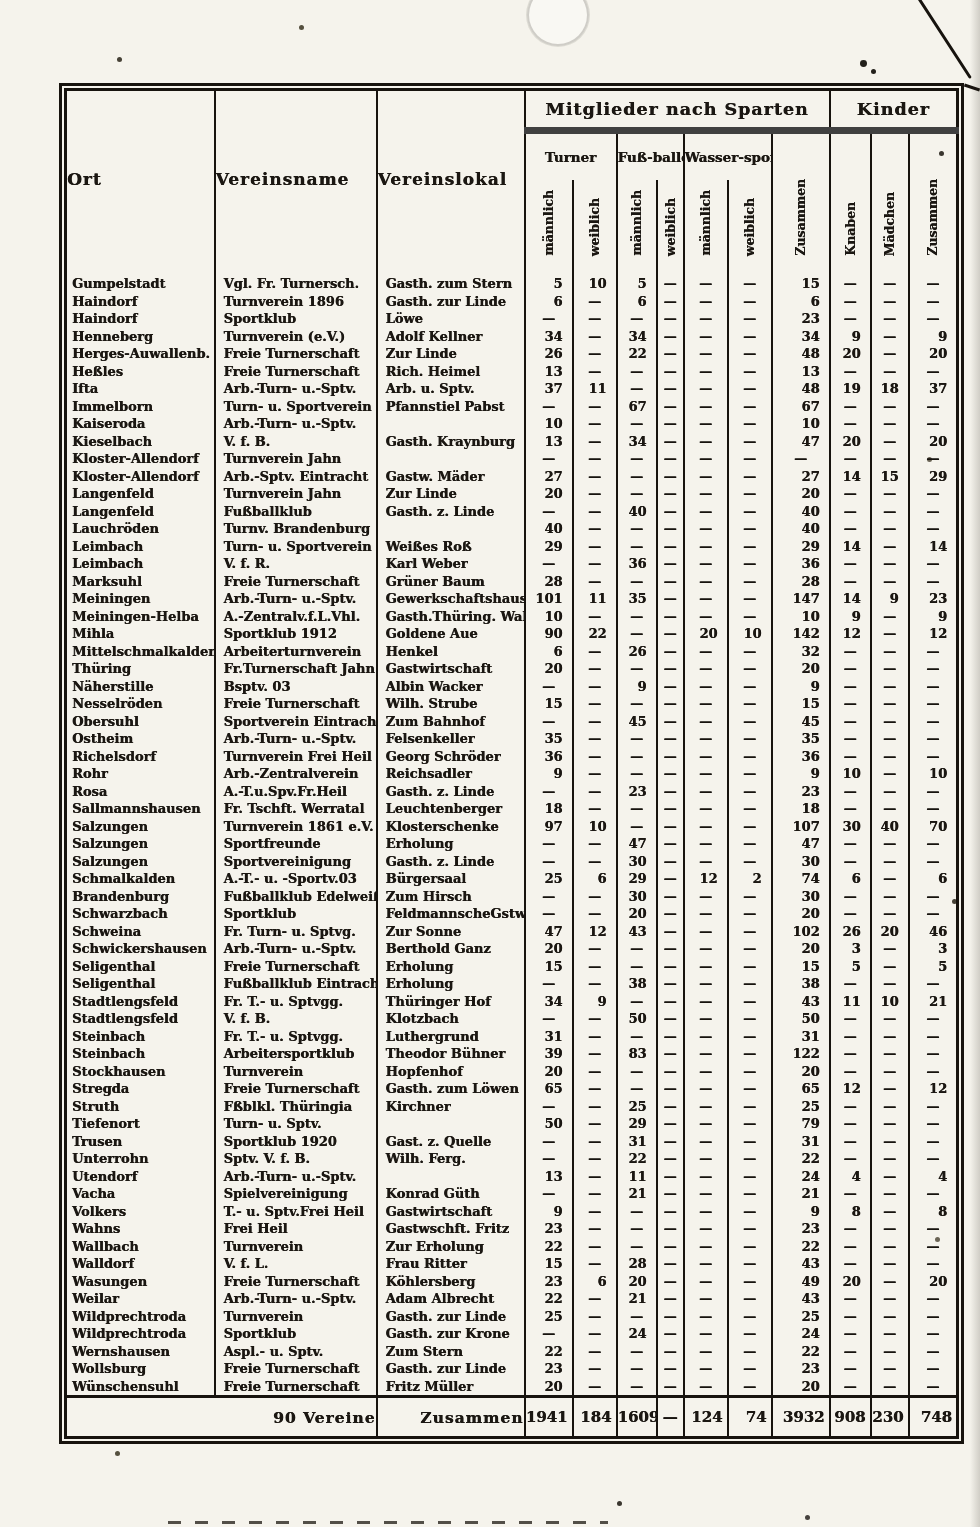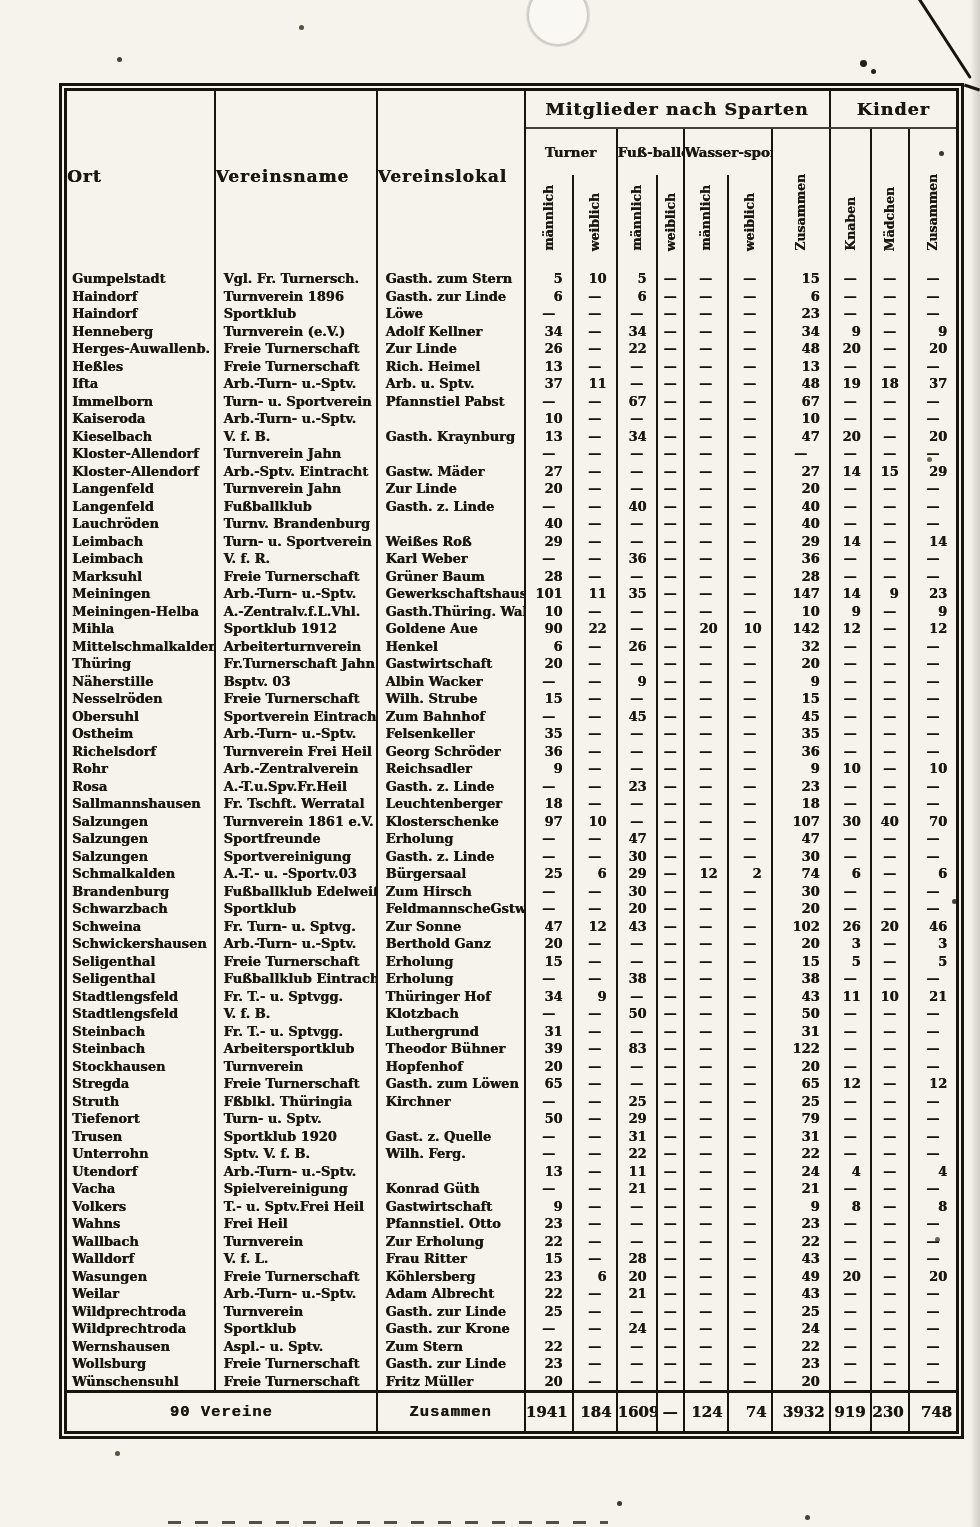--- a/index.html
+++ b/index.html
@@ -36,38 +36,38 @@
   .c-tm{width:48px}.c-tw{width:44px}.c-fm{width:40px}.c-fw{width:27px}
   .c-wm{width:44px}.c-ww{width:44px}.c-zu{width:58px}
   .c-kn{width:41px}.c-md{width:38px}.c-kz{width:49px}
 
   .doc-table th,.doc-table td{border-left:2px solid #17130e;border-right:2px solid #17130e;
        padding:0;overflow:hidden;white-space:nowrap;
        text-shadow:.4px 0 0 currentColor;}
   thead th{font-weight:bold;}
   .txt-h{font-size:17px;letter-spacing:1px;text-align:left;vertical-align:middle;}
   .group{font-size:17.5px;letter-spacing:1px;text-align:center;height:36px;
-         border-bottom:2px solid #404040;vertical-align:middle;}
+         border-bottom:7px solid #404040;vertical-align:middle;}
   .sub{font-size:13.5px;height:46px;vertical-align:middle;
        white-space:normal;line-height:15px;}
   .vrot{vertical-align:bottom;text-align:center;}
   .rot{display:inline-block;writing-mode:vertical-rl;transform:rotate(180deg);
        font-size:12.5px;font-weight:bold;padding:6px 0 8px 0;white-space:nowrap;}
   thead tr:last-child th{height:86px;}
 
   tbody td{font-size:13px;font-weight:bold;line-height:17.5px;height:17.5px;}
   tbody tr:first-child td{padding-top:9px;}
   td.ort{padding-left:5px;}
   td.vrn,td.lok{padding-left:8px;}
   td.num{text-align:right;padding-right:9px;}
   td.dash{text-align:center;color:#17130e;}
 
   tfoot td{border-top:3px solid #17130e;height:38px;font-size:15px;font-weight:bold;
            vertical-align:middle;text-shadow:.4px 0 0 currentColor;}
-  .sum-label{text-align:center;font-size:15.5px;letter-spacing:1px;font-family:Liberation Mono, monospace;}
+  .sum-label{text-align:right;font-size:15.5px;letter-spacing:1px;}
   tfoot td.num{text-align:right;padding-right:4px;}
   tfoot td.dash{text-align:center;}
 
   .page-number{position:absolute;left:52px;top:1524px;font-size:25px;font-weight:bold;
                letter-spacing:2px;text-shadow:.6px 0 0 currentColor;}
 </style>
 </head>
 <body>
 
 <div class="page">
@@ -929,21 +929,21 @@
     <td class="dash">—</td>
     <td class="dash">—</td>
     <td class="num">9</td>
     <td class="num">8</td>
     <td class="dash">—</td>
     <td class="num">8</td>
   </tr>
         <tr>
     <td class="ort">Wahns</td>
     <td class="vrn">Frei Heil</td>
-    <td class="lok">Pfannstiel. Otto</td>
+    <td class="lok">Gastwschft. Fritz</td>
     <td class="num">23</td>
     <td class="dash">—</td>
     <td class="dash">—</td>
     <td class="dash">—</td>
     <td class="dash">—</td>
     <td class="dash">—</td>
     <td class="num">23</td>
     <td class="dash">—</td>
     <td class="dash">—</td>
     <td class="dash">—</td>
@@ -1088,21 +1088,21 @@
       <tr>
         <td colspan="2" class="sum-label">90 Vereine</td>
         <td class="sum-label">Zusammen</td>
       <td class="num">1941</td>
           <td class="num">184</td>
           <td class="num">1609</td>
           <td class="dash">—</td>
           <td class="num">124</td>
           <td class="num">74</td>
           <td class="num">3932</td>
-          <td class="num">919</td>
+          <td class="num">908</td>
           <td class="num">230</td>
           <td class="num">748</td>
         </tr>
     </tfoot>
   </table>
 
   <div class="page-number">198</div>
 </div>
 
 </body></html>

